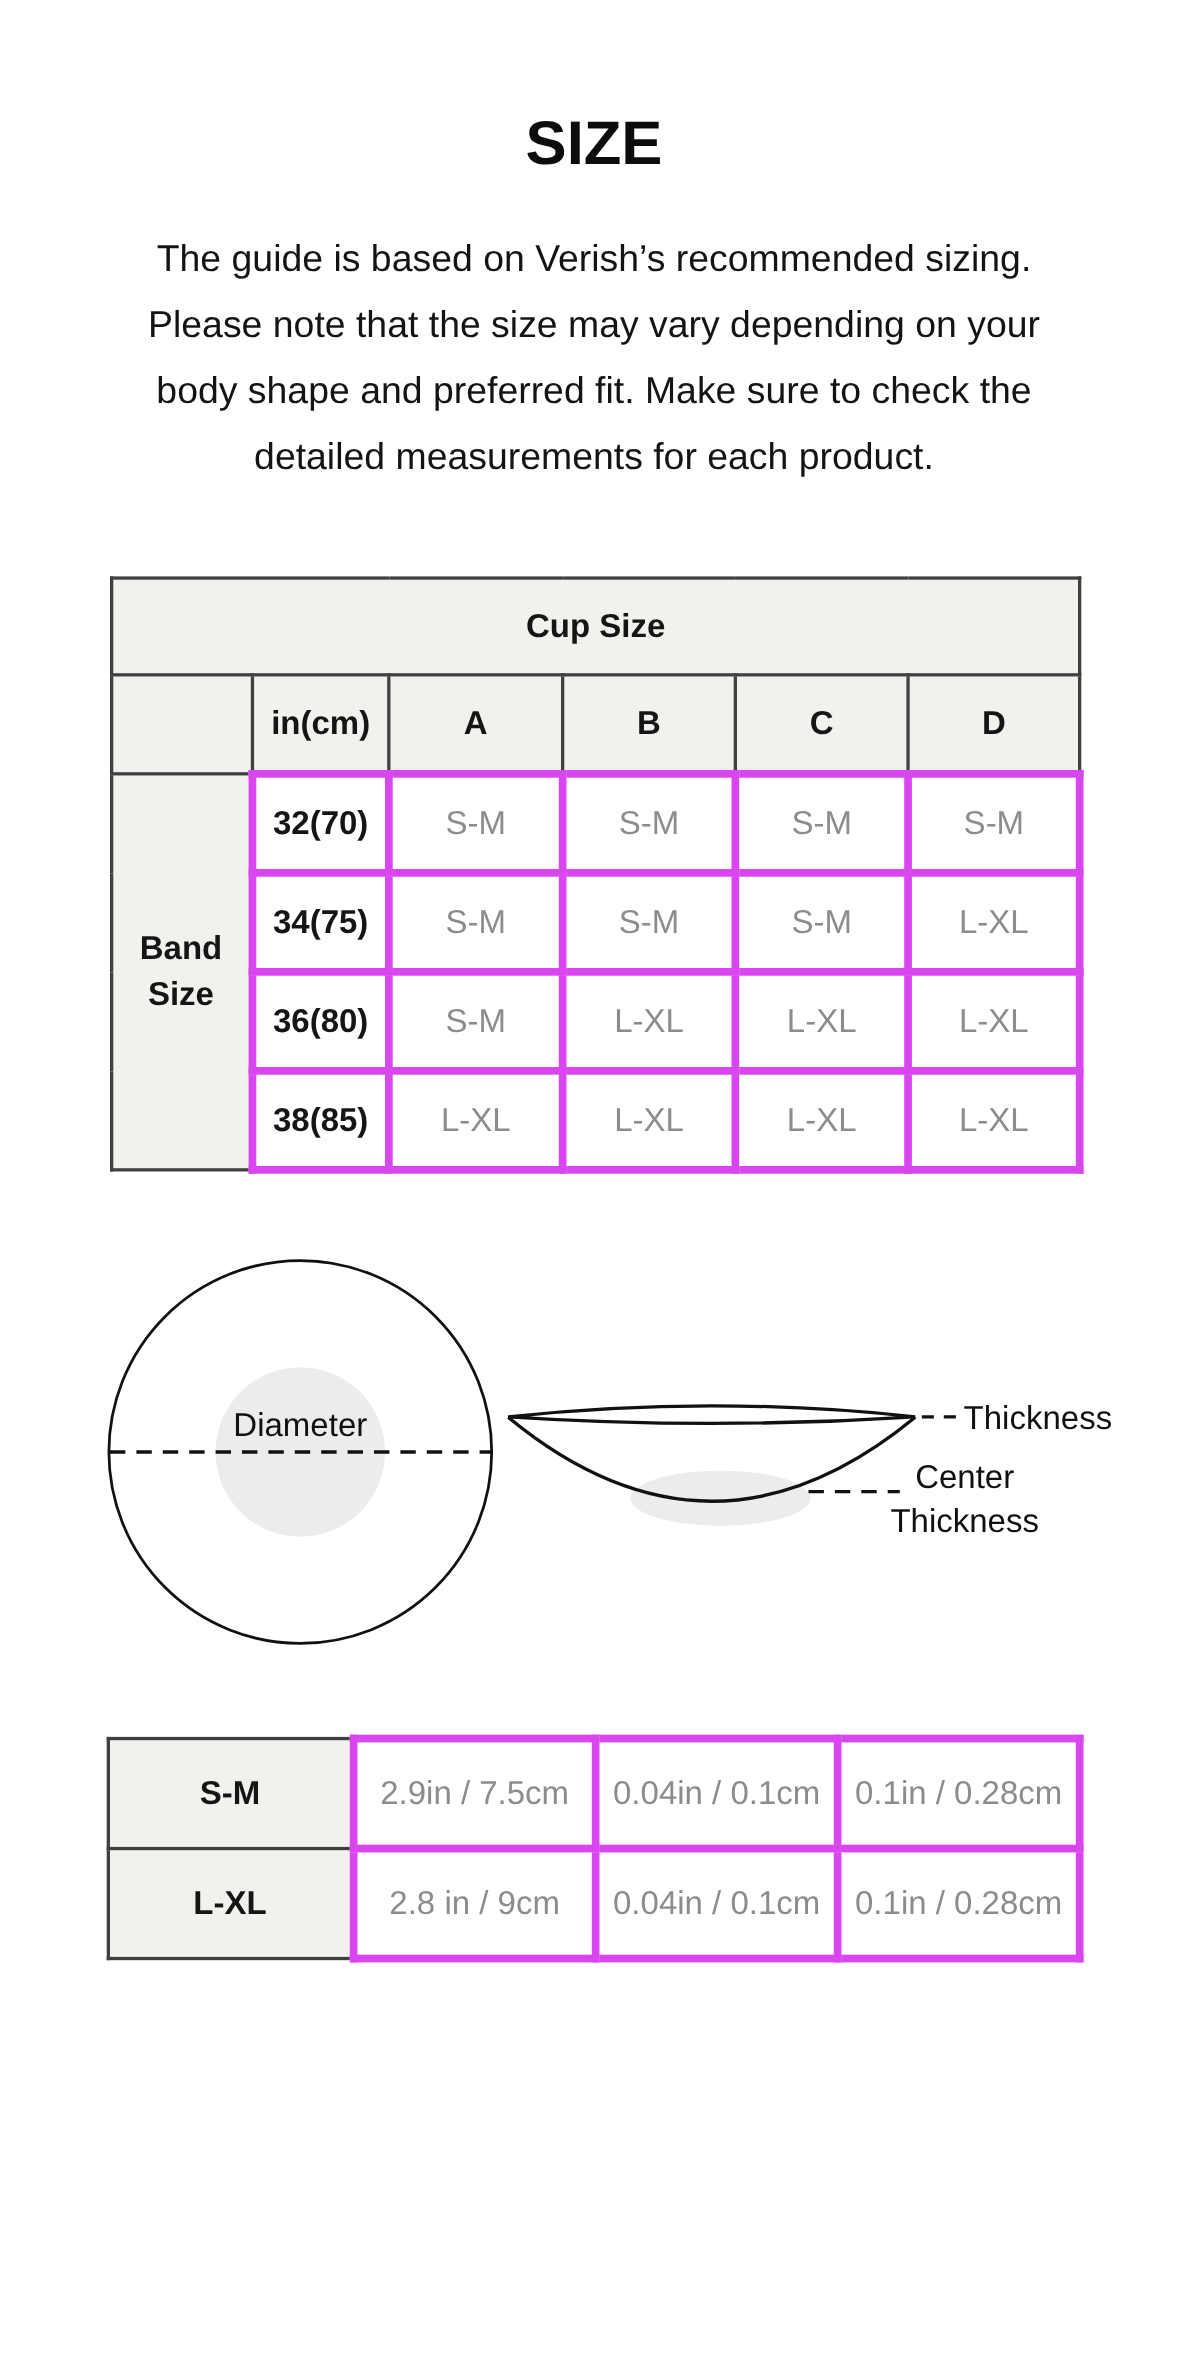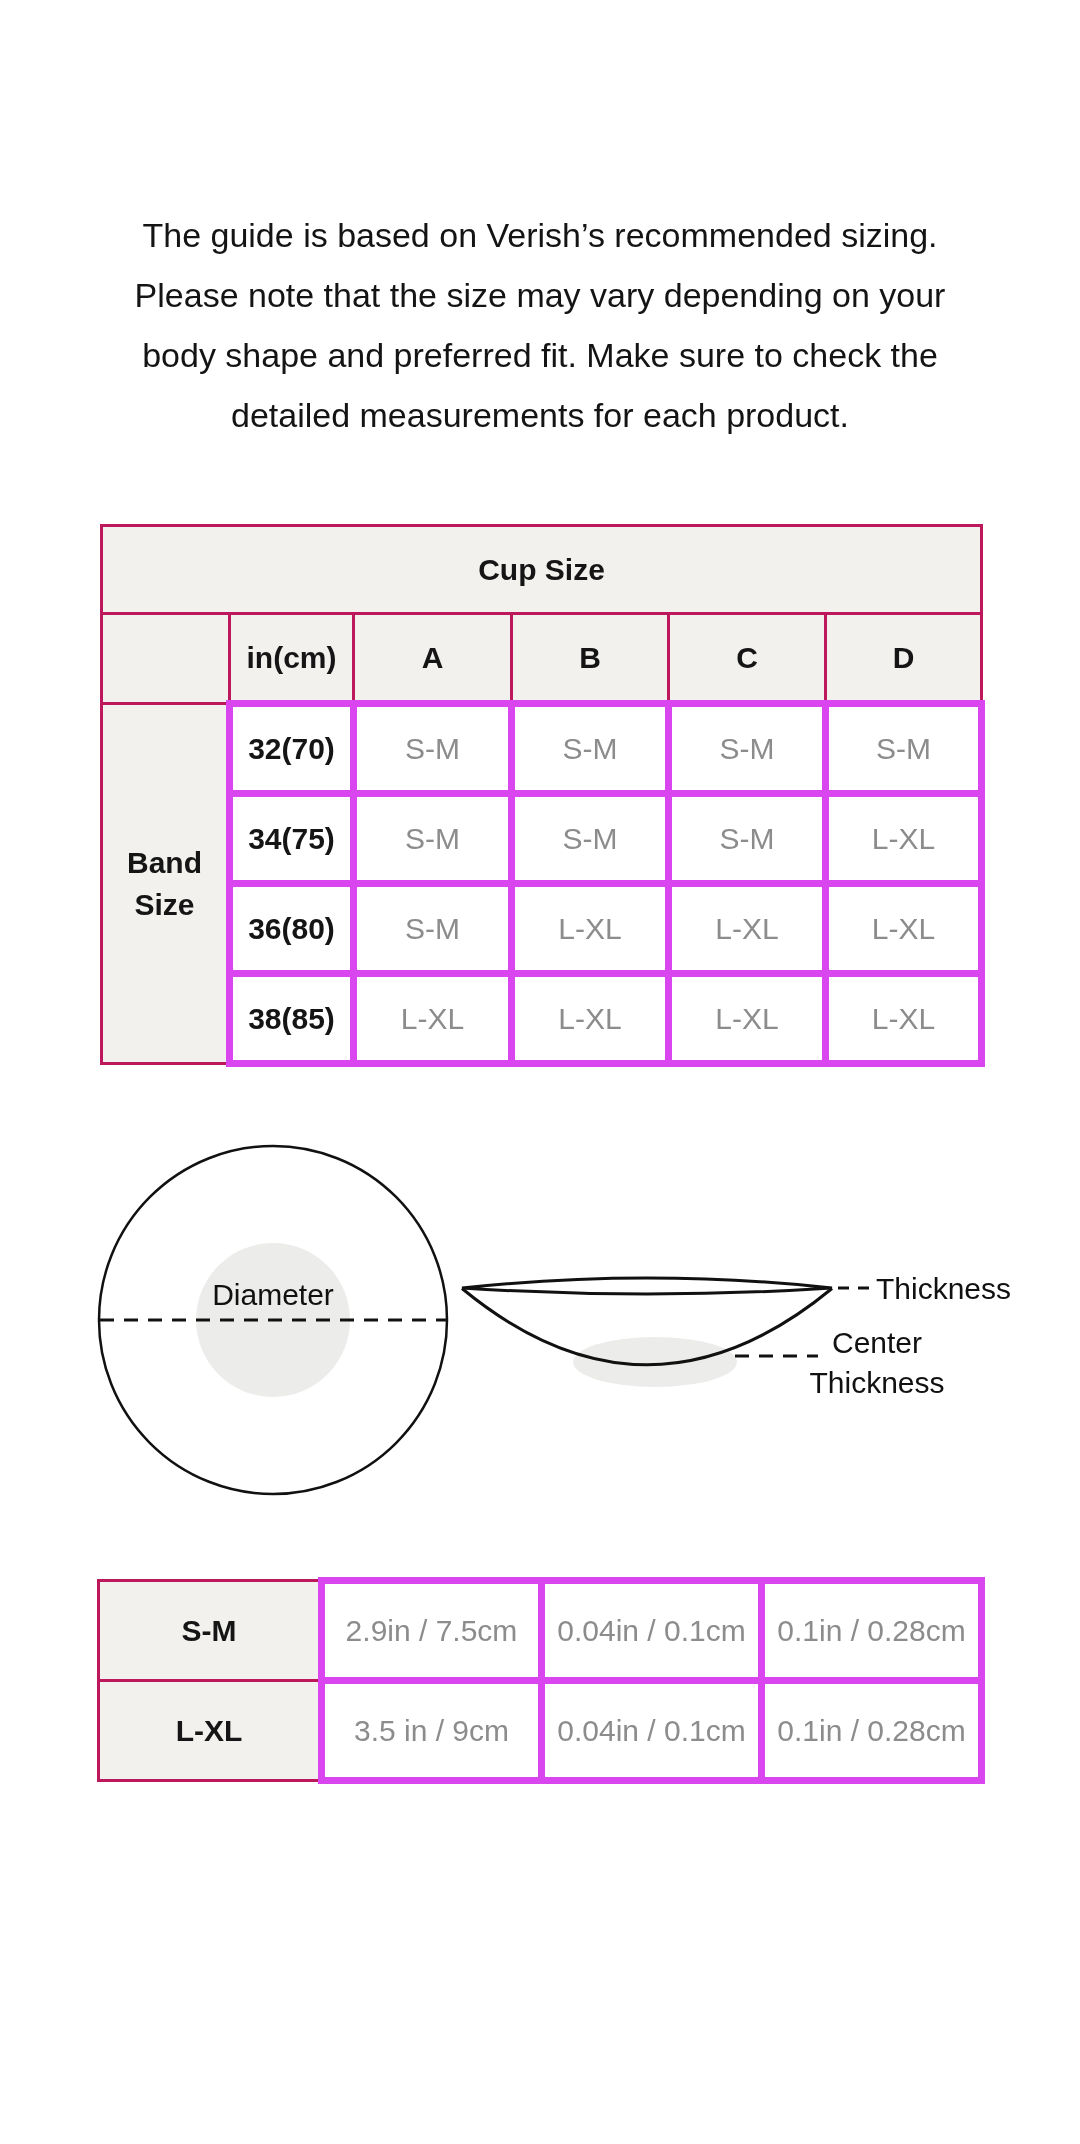--- a/index.html
+++ b/index.html
@@ -40,21 +40,21 @@
     table-layout: fixed;
   }
   td {
     text-align: center;
     vertical-align: middle;
     font-size: 30px;
     line-height: 42px;
     padding: 0;
     overflow: hidden;
   }
-  .g { background: #f2f1ee; border: 3px solid #be185d; }
+  .g { background: #f2f1ee; border: 3px solid #404040; }
   .w { background: #ffffff; border: 7px solid #d946ef; }
   .b { font-weight: 600; color: #151515; }
   .v { font-weight: 400; color: #8c8c8c; }
   .cup-table { position: absolute; top: 524px; left: 100px; width: 880px; }
   .cup-table tr.r-title { height: 88px; }
   .cup-table tr.r-head  { height: 90px; }
   .cup-table tr.r-data  { height: 90px; }
   .meas-table { position: absolute; top: 1577px; left: 97px; width: 883px; }
   .meas-table tr.r-head { height: 90px; }
   .meas-table tr.r-data { height: 100px; }
@@ -84,20 +84,21 @@
     font-weight: 400;
     color: #8a8a8a;
     white-space: pre-line;
   }
 </style>
 </head>
 <body>
 
 <main class="page">
 
+  <h1 class="page-title">SIZE</h1>
 
   <p class="intro">The guide is based on Verish’s recommended sizing.
 Please note that the size may vary depending on your
 body shape and preferred fit. Make sure to check the
 detailed measurements for each product.</p>
 
   <table class="cup-table">
     <colgroup>
       <col style="width:128px">
         <col style="width:124px">
@@ -176,21 +177,21 @@
     </colgroup>
     <tbody>
       <tr class="r-data">
         <td class="g b">S-M</td>
         <td class="w v">2.9in / 7.5cm</td>
         <td class="w v">0.04in / 0.1cm</td>
         <td class="w v">0.1in / 0.28cm</td>
       </tr>
       <tr class="r-data">
         <td class="g b">L-XL</td>
-        <td class="w v">3.5 in / 9cm</td>
+        <td class="w v">2.8 in / 9cm</td>
         <td class="w v">0.04in / 0.1cm</td>
         <td class="w v">0.1in / 0.28cm</td>
       </tr>
     </tbody>
   </table>
 
 
 </main>
 
 </body></html>

